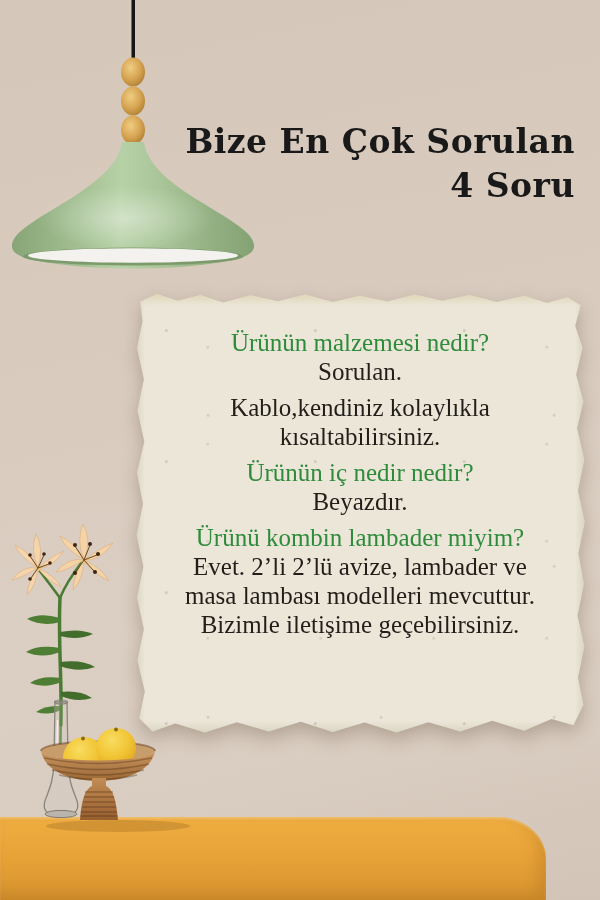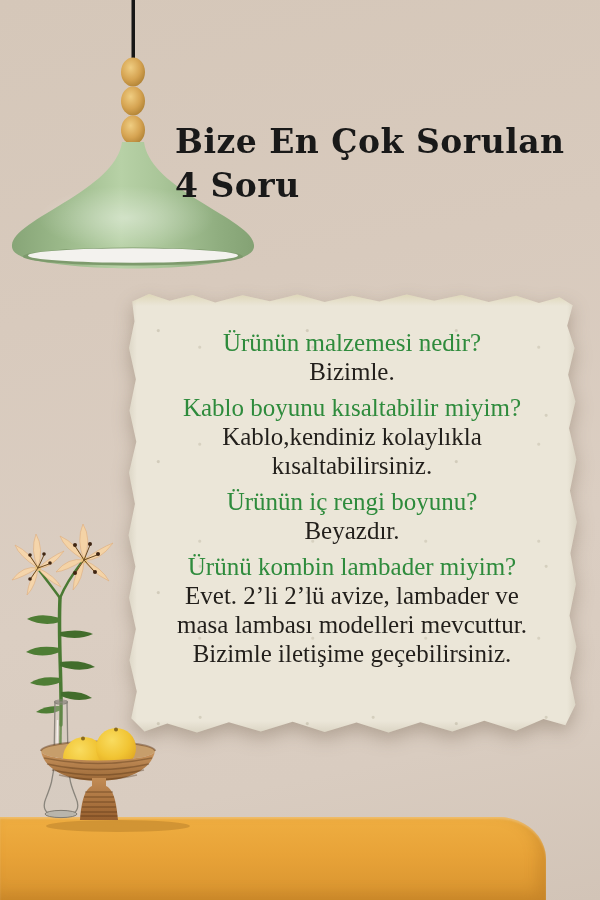--- a/index.html
+++ b/index.html
@@ -7,27 +7,27 @@
     position:relative;width:600px;height:900px;overflow:hidden;
     font-family:"Liberation Serif", serif;
   }
   .wall{
     position:absolute;inset:0;
     background:linear-gradient(168deg,#d5c7b9 0%,#d8cabd 32%,#dbcec2 62%,#d9ccc0 82%,#d2c4b7 100%);
   }
   
   .title{
     position:absolute;left:175px;top:120px;width:400px;
-    text-align:left;color:var(--title-black,#191919);
+    text-align:right;color:var(--title-black,#191919);
     font-family:"DejaVu Serif","Liberation Serif",serif;
     font-weight:bold;font-size:33px;line-height:44px;letter-spacing:.5px;
   }
   
   .paper-wrap{
-    position:absolute;left:124px;top:290px;width:456px;height:446px;
+    position:absolute;left:132px;top:290px;width:456px;height:446px;
     filter:drop-shadow(0 7px 9px rgba(95,75,55,.33));
   }
   .paper{
     position:absolute;inset:0;
     background-color:var(--paper-cream,#ebe6d8);
     background-image:
       linear-gradient(180deg, rgba(203,192,138,.55) 0px, rgba(203,192,138,0) 16px),
       linear-gradient(0deg, rgba(160,150,120,.28) 0px, rgba(160,150,120,0) 15px),
       linear-gradient(90deg, rgba(160,150,125,.30) 0px, rgba(160,150,125,0) 13px),
       linear-gradient(270deg, rgba(160,150,125,.30) 0px, rgba(160,150,125,0) 13px),
@@ -102,28 +102,27 @@
   <div class="title">
     <div>Bize En Çok Sorulan</div>
     <div>4 Soru</div>
   </div>
 
   <div class="paper-wrap">
     <div class="paper">
       <div class="faq">
         <div class="faq-item">
           <div class="faq-q">Ürünün malzemesi nedir?</div>
-          <div class="faq-a">Bizimle.</div>
-        </div>
-        <div class="faq-item">
-          <div class="faq-q">Kablo boyunu kısaltabilir miyim?</div>
+          <div class="faq-a">Sorulan.</div>
+        </div>
+        <div class="faq-item">
           <div class="faq-a">Kablo,kendiniz kolaylıkla kısaltabilirsiniz.</div>
         </div>
         <div class="faq-item">
-          <div class="faq-q">Ürünün iç rengi boyunu?</div>
+          <div class="faq-q">Ürünün iç nedir nedir?</div>
           <div class="faq-a">Beyazdır.</div>
         </div>
         <div class="faq-item">
           <div class="faq-q">Ürünü kombin lambader miyim?</div>
           <div class="faq-a">Evet. 2’li 2’lü avize, lambader ve masa lambası modelleri mevcuttur. Bizimle iletişime geçebilirsiniz.</div>
         </div>
       </div>
     </div>
   </div>
 

